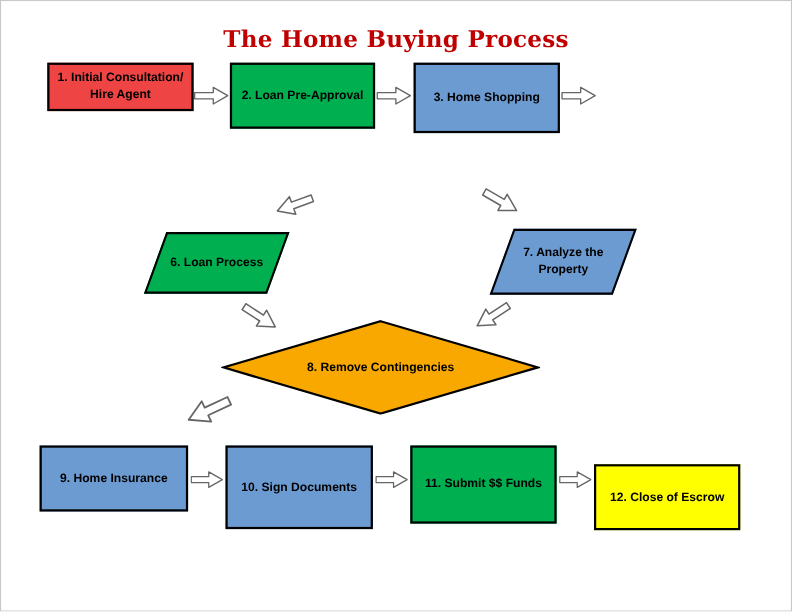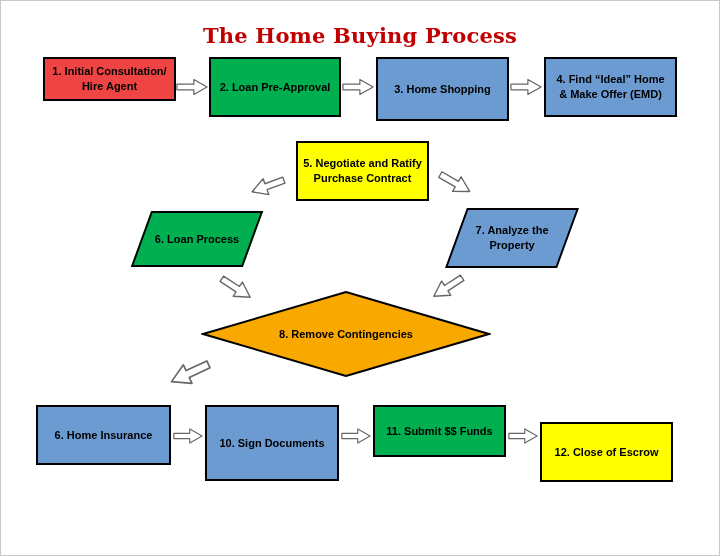--- a/index.html
+++ b/index.html
@@ -52,27 +52,21 @@
   </svg>
 
   <div class="node" style="left: 375px; top: 56px; width: 133px; height: 64px; background: rgb(108, 155, 210);">
     <span class="lbl">3. Home Shopping</span>
   </div>
 
   <svg class="arr" style="left:509px; top:75px;" width="32" height="22" viewBox="0 0 34 22">
     <polygon points="1,8 19,8 19,3 33,11 19,19 19,14 1,14" fill="#ffffff" stroke="#666666" stroke-width="1.3" stroke-linejoin="round"></polygon>
   </svg>
 
-  <div class="node" style="left: 543px; top: 56px; width: 133px; height: 60px; background: rgb(108, 155, 210);">
-    <span class="lbl">4. Find “Ideal” Home &amp; Make Offer (EMD)</span>
-  </div>
 
-  <div class="node" style="left: 295px; top: 140px; width: 133px; height: 60px; background: rgb(255, 255, 0);">
-    <span class="lbl">5. Negotiate and Ratify Purchase Contract</span>
-  </div>
 
   <svg class="arr" style="left:249px; top:173px; transform:rotate(160deg);" width="36" height="24" viewBox="0 0 34 22">
     <polygon points="1,8 19,8 19,3 33,11 19,19 19,14 1,14" fill="#ffffff" stroke="#666666" stroke-width="1.3" stroke-linejoin="round"></polygon>
   </svg>
 
   <svg class="arr" style="left:436px; top:170px; transform:rotate(30deg);" width="36" height="24" viewBox="0 0 34 22">
     <polygon points="1,8 19,8 19,3 33,11 19,19 19,14 1,14" fill="#ffffff" stroke="#666666" stroke-width="1.3" stroke-linejoin="round"></polygon>
   </svg>
 
   <div class="node para" style="left: 140px; top: 210px; width: 112px; height: 56px; background: rgb(0, 176, 80);">
@@ -94,36 +88,36 @@
   <svg class="diamond-wrap" style="left:200px; top:290px;" width="290" height="86" viewBox="0 0 290 86">
     <polygon points="145,1 288,43 145,85 2,43" stroke="#000000" stroke-width="2" style="fill: rgb(249, 168, 0);"></polygon>
   </svg>
   <div class="diamond-label" style="left:200px; top:290px; width:290px; height:86px;">8. Remove Contingencies</div>
 
   <svg class="arr" style="left:166px; top:358px; transform:rotate(155deg);" width="46" height="28" viewBox="0 0 34 22">
     <polygon points="1,8 19,8 19,3 33,11 19,19 19,14 1,14" fill="#ffffff" stroke="#666666" stroke-width="1.3" stroke-linejoin="round"></polygon>
   </svg>
 
   <div class="node" style="left: 35px; top: 404px; width: 135px; height: 60px; background: rgb(108, 155, 210);">
-    <span class="lbl">6. Home Insurance</span>
+    <span class="lbl">9. Home Insurance</span>
   </div>
 
   <svg class="arr" style="left:172px; top:425px;" width="30" height="20" viewBox="0 0 34 22">
     <polygon points="1,8 19,8 19,3 33,11 19,19 19,14 1,14" fill="#ffffff" stroke="#666666" stroke-width="1.3" stroke-linejoin="round"></polygon>
   </svg>
 
   <div class="node" style="left: 204px; top: 404px; width: 134px; height: 76px; background: rgb(108, 155, 210);">
     <span class="lbl">10. Sign Documents</span>
   </div>
 
   <svg class="arr" style="left:340px; top:425px;" width="30" height="20" viewBox="0 0 34 22">
     <polygon points="1,8 19,8 19,3 33,11 19,19 19,14 1,14" fill="#ffffff" stroke="#666666" stroke-width="1.3" stroke-linejoin="round"></polygon>
   </svg>
 
-  <div class="node" style="left: 372px; top: 404px; width: 133px; height: 52px; background: rgb(0, 176, 80);">
+  <div class="node" style="left: 372px; top: 404px; width: 133px; height: 71px; background: rgb(0, 176, 80);">
     <span class="lbl">11. Submit $$ Funds</span>
   </div>
 
   <svg class="arr" style="left:507px; top:425px;" width="30" height="20" viewBox="0 0 34 22">
     <polygon points="1,8 19,8 19,3 33,11 19,19 19,14 1,14" fill="#ffffff" stroke="#666666" stroke-width="1.3" stroke-linejoin="round"></polygon>
   </svg>
 
   <div class="node" style="left: 539px; top: 404px; width: 133px; height: 60px; background: rgb(255, 255, 0); margin-top: 17px;">
     <span class="lbl">12. Close of Escrow</span>
   </div>

